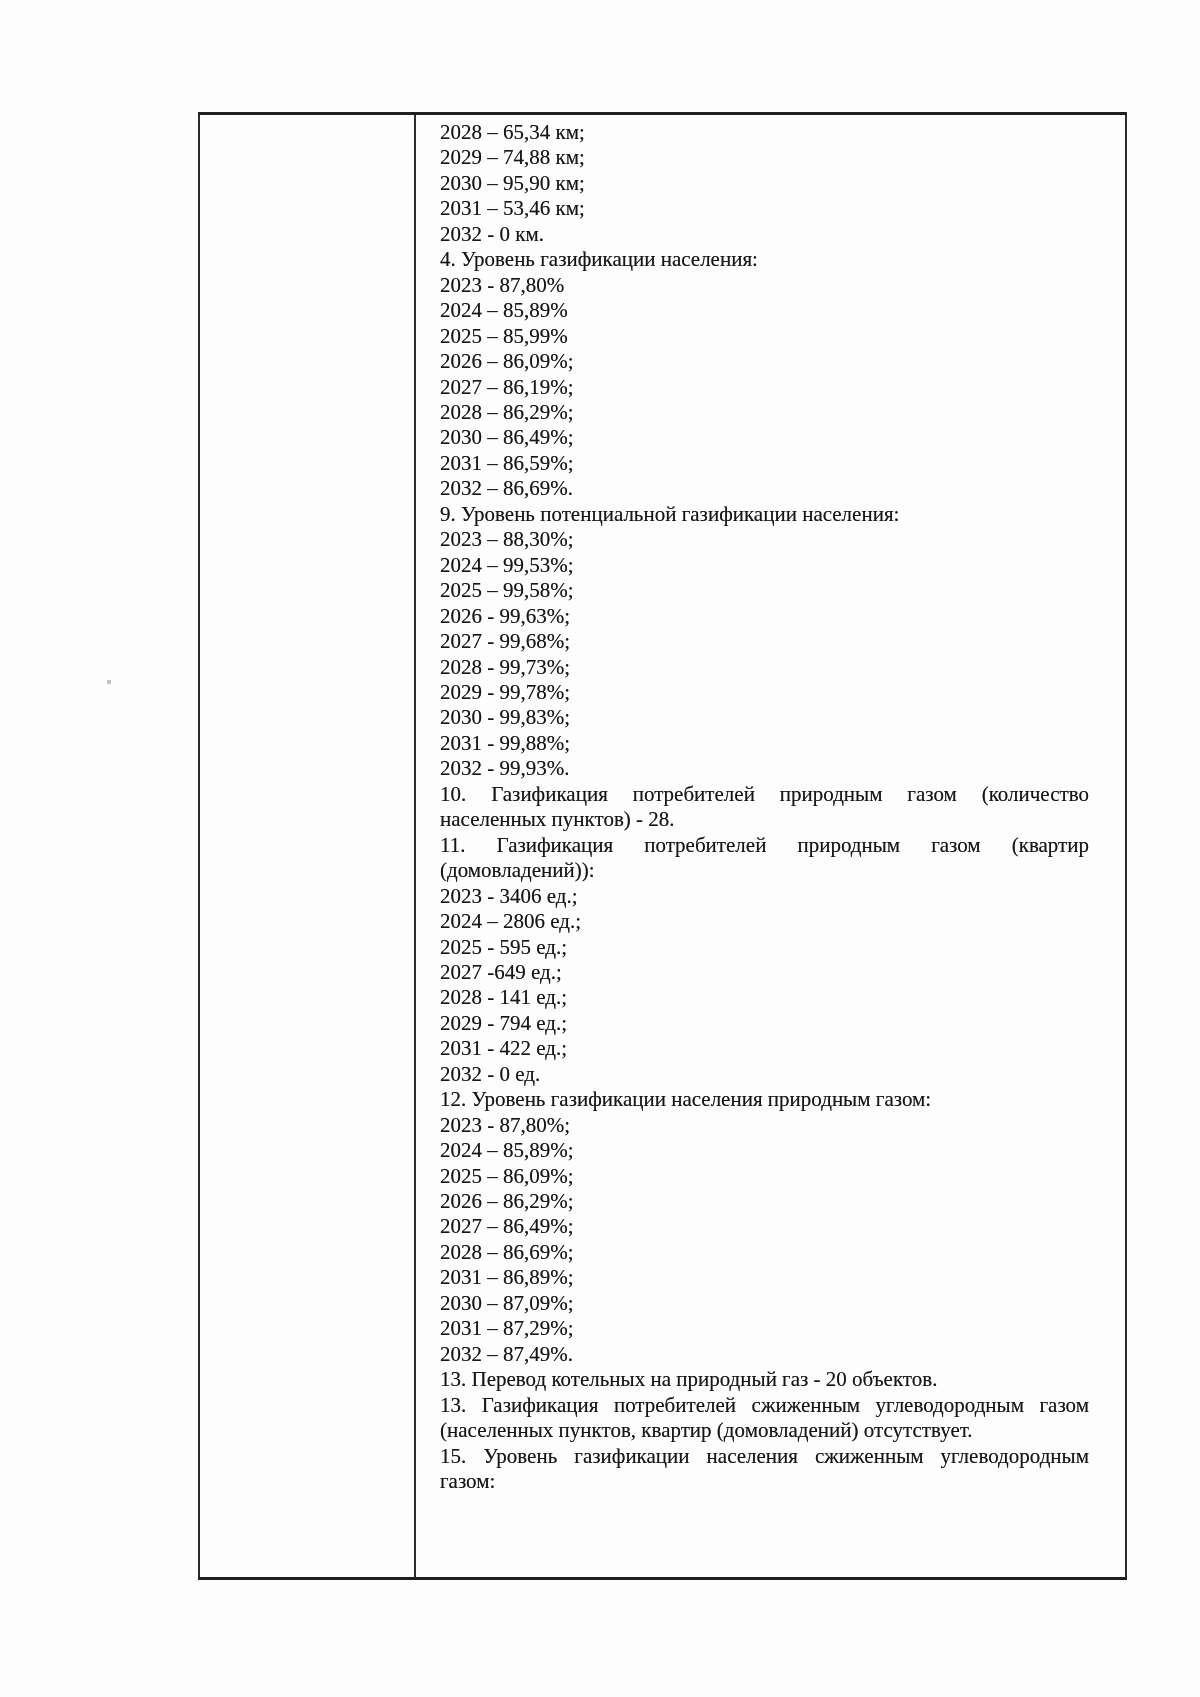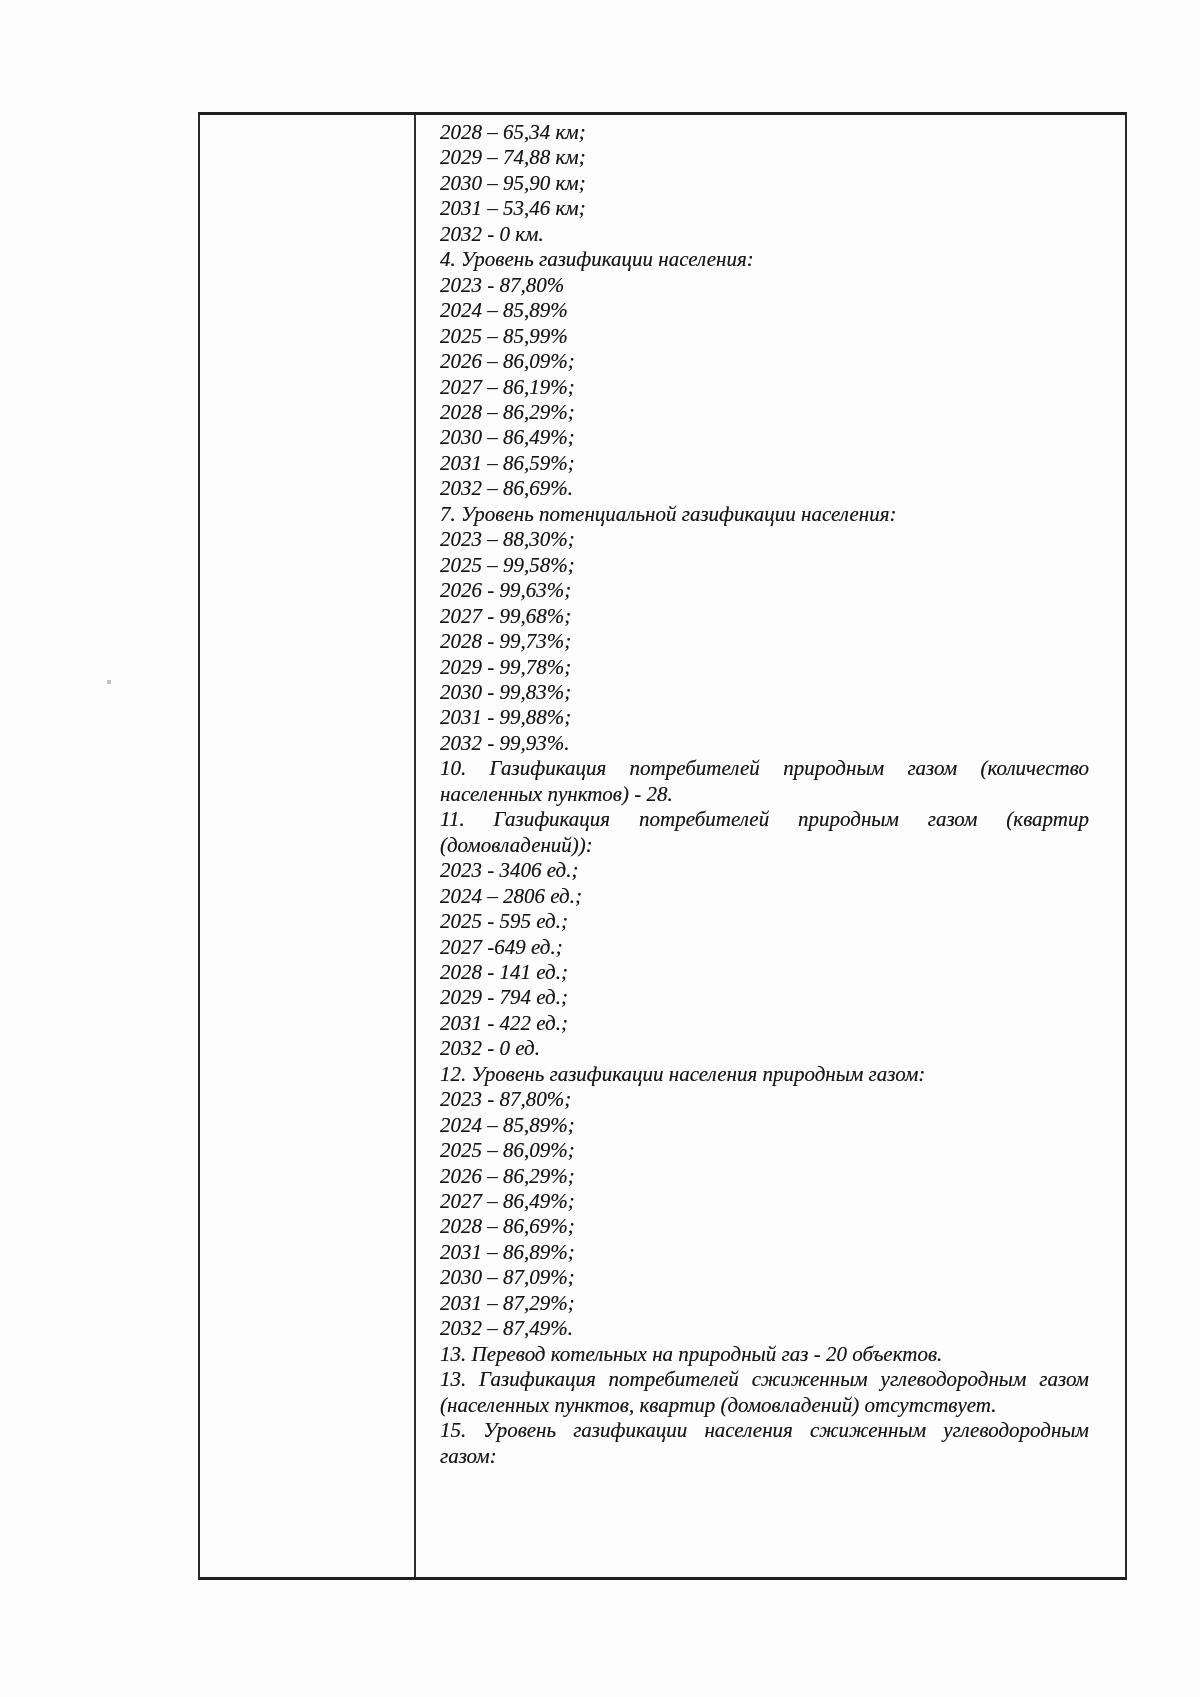--- a/index.html
+++ b/index.html
@@ -31,21 +31,20 @@
   }
   .col-right {
     box-sizing: border-box;
     flex: 1;
     padding: 5px 36px 0 24px;
     font-family: "Liberation Serif", "DejaVu Serif", serif;
     font-size: 21px;
     line-height: 25.45px;
     color: #161616;
     text-shadow: 0 0 0.5px rgba(20,20,20,0.55);
-    font-style: italic;
   }
   .line {
     white-space: nowrap;
     overflow: visible;
   }
   .line.justified {
     white-space: normal;
     text-align: justify;
     text-align-last: justify;
   }
@@ -90,24 +89,25 @@
 
         <div class="line">2028 – 86,29%;</div>
 
 
         <div class="line">2030 – 86,49%;</div>
 
         <div class="line">2031 – 86,59%;</div>
 
         <div class="line">2032 – 86,69%.</div>
 
-        <div class="line">7. Уровень потенциальной газификации населения:</div>
+        <div class="line">9. Уровень потенциальной газификации населения:</div>
 
         <div class="line">2023 – 88,30%;</div>
 
+        <div class="line">2024 – 99,53%;</div>
 
         <div class="line">2025 – 99,58%;</div>
 
         <div class="line">2026 - 99,63%;</div>
 
         <div class="line">2027 - 99,68%;</div>
 
         <div class="line">2028 - 99,73%;</div>
 
         <div class="line">2029 - 99,78%;</div>

